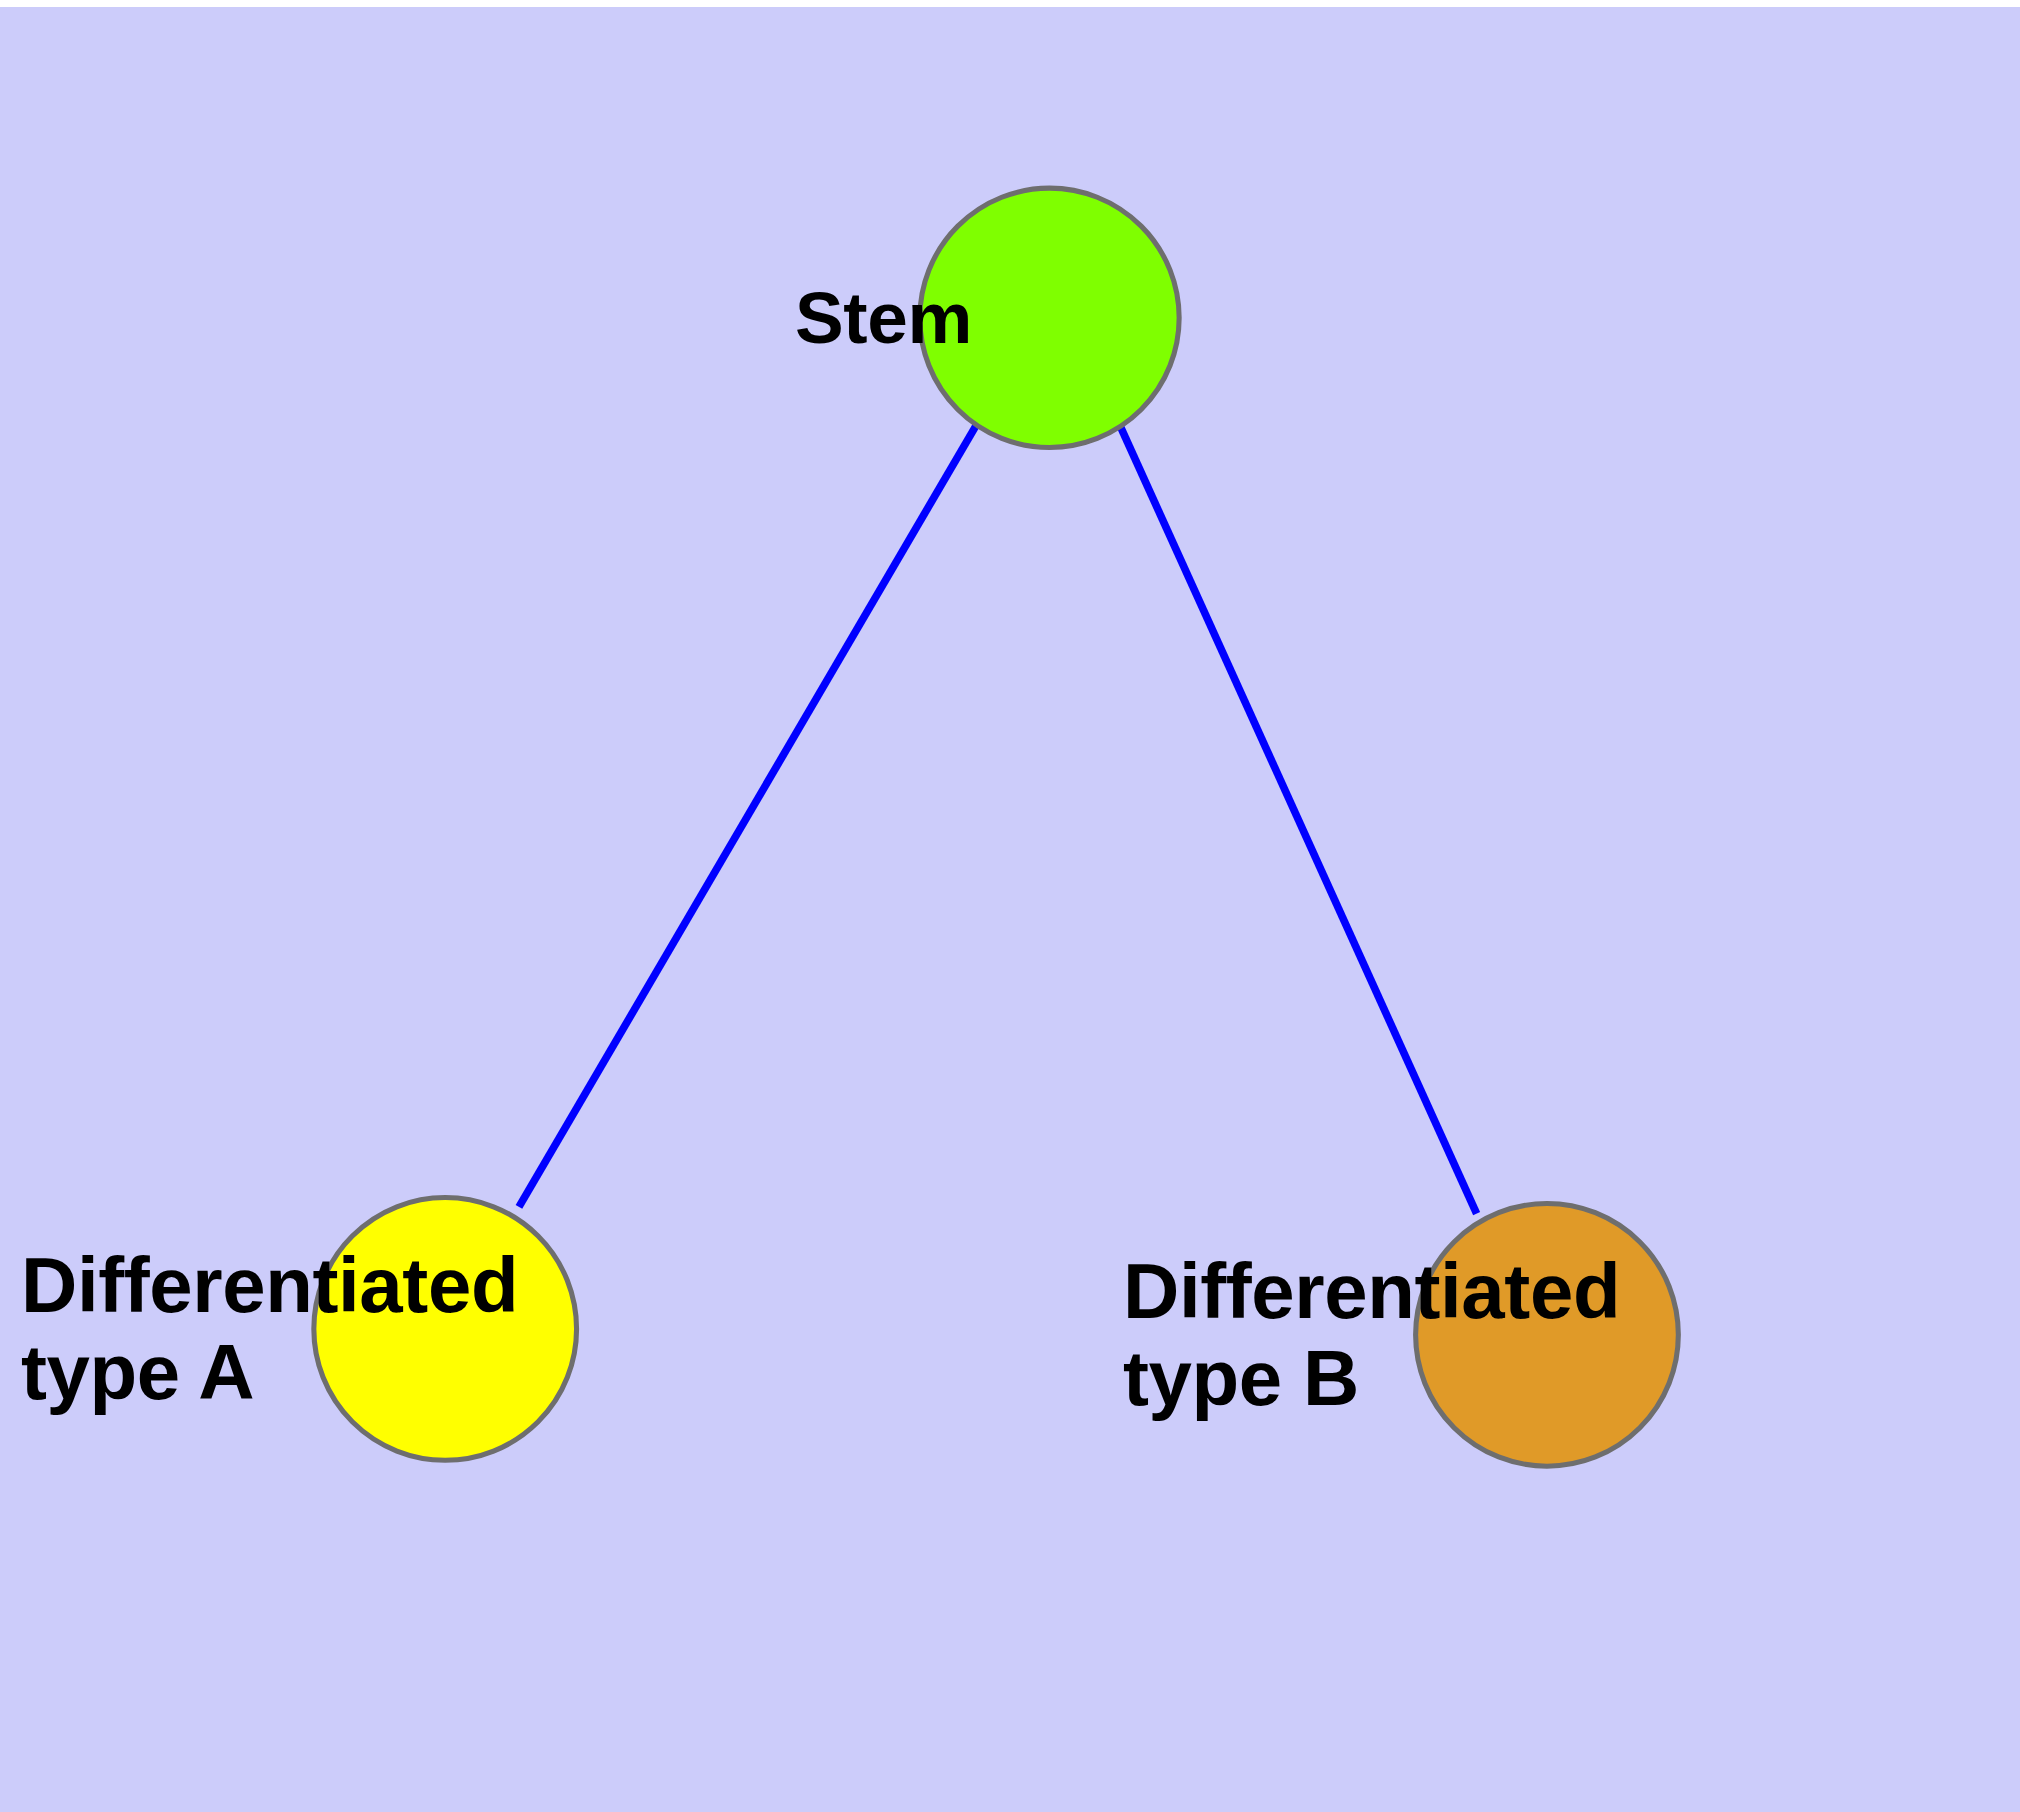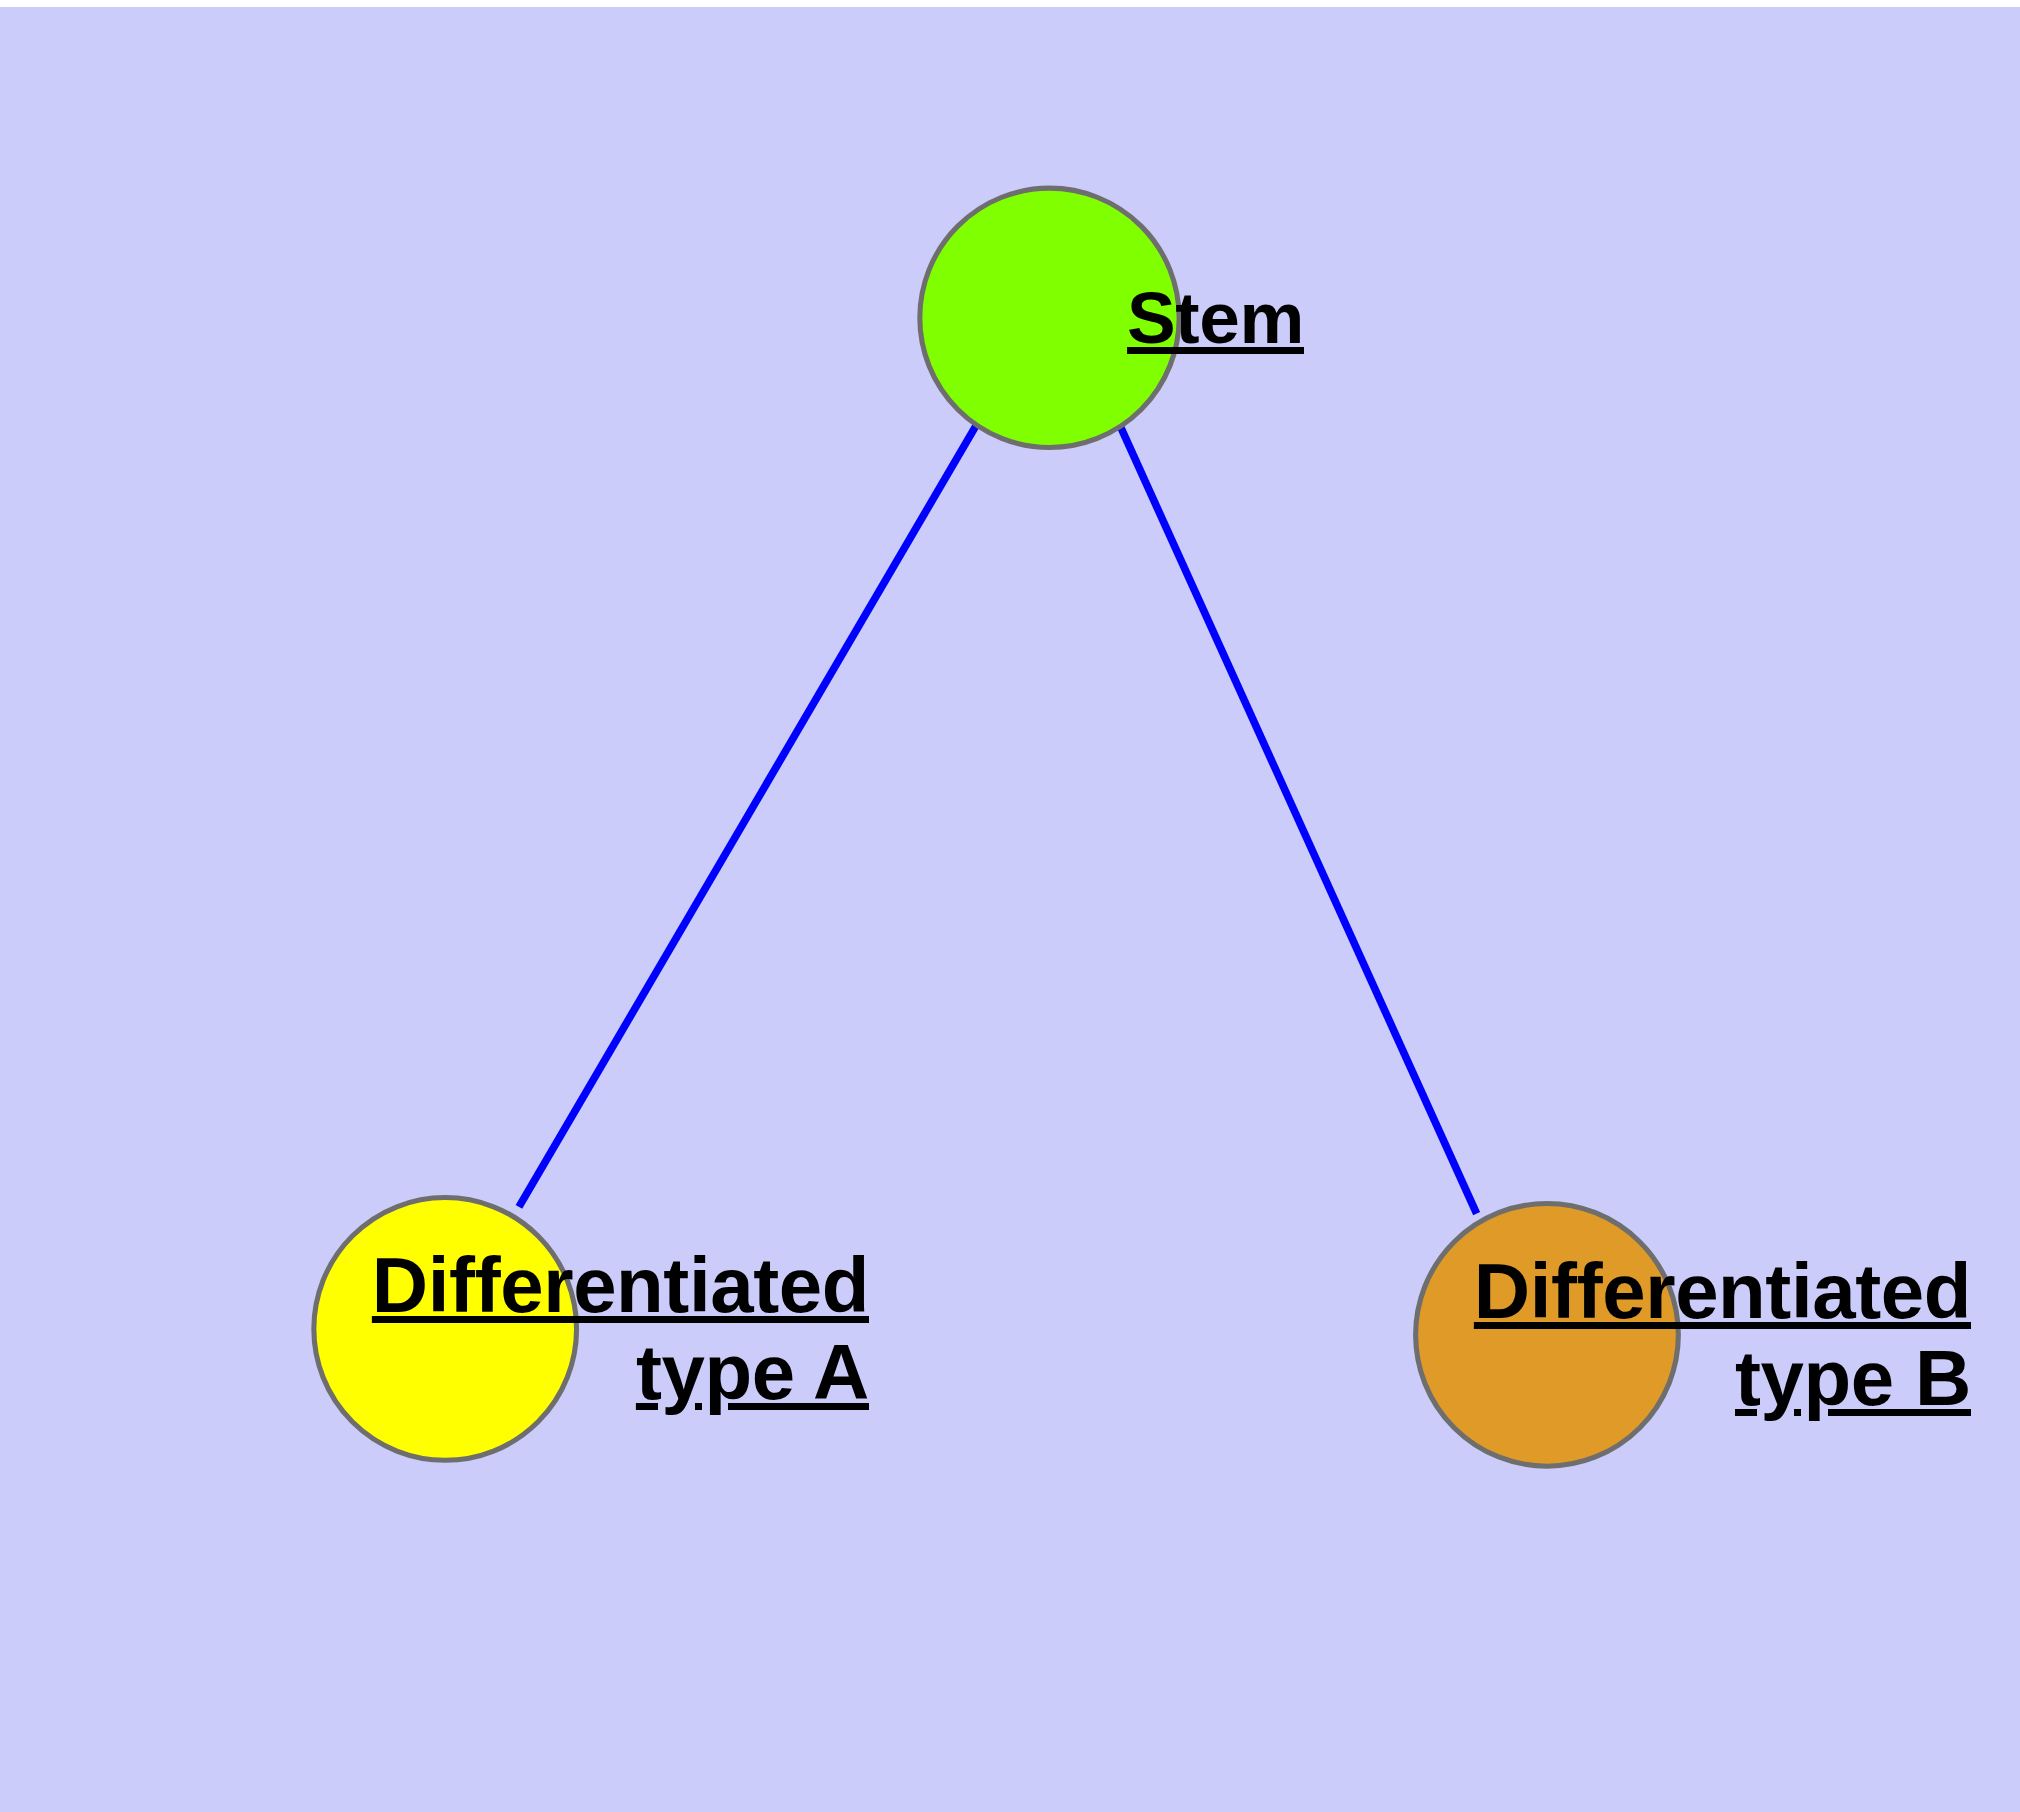--- a/index.html
+++ b/index.html
@@ -38,25 +38,24 @@
   .edge-line {
     stroke: #0000ff;
     stroke-width: 9;
     stroke-linecap: butt;
     fill: none;
   }
   .node-label {
     position: absolute;
     color: #000000;
     font-weight: bold;
-    text-align: right;
+    text-align: left;
     white-space: pre;
     line-height: 1.12;
     letter-spacing: -0.4px;
-    text-decoration: underline;
     -webkit-font-smoothing: antialiased;
   }
   #label-stem {
     font-size: 73px;
     width: 509px;
     left: 795px;
     top: 275px;
   }
   #label-diff-a {
     font-size: 78px;

